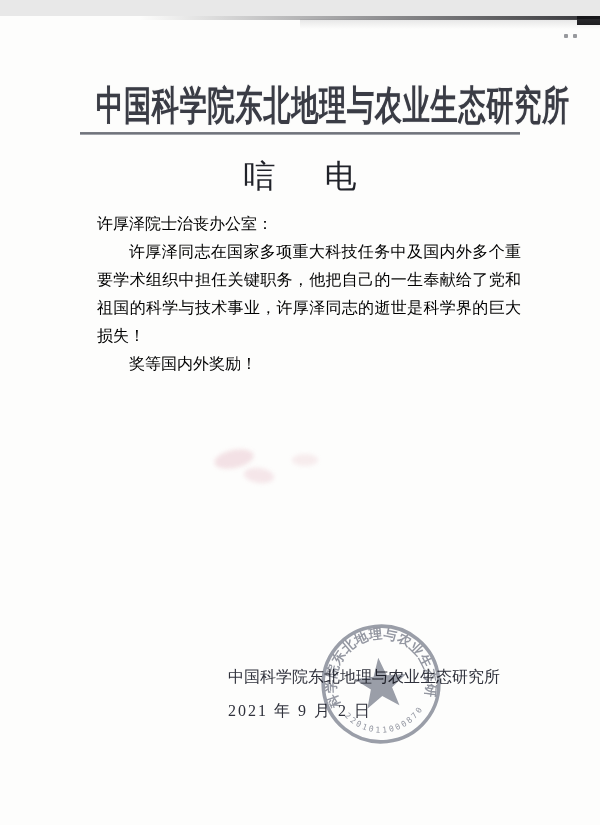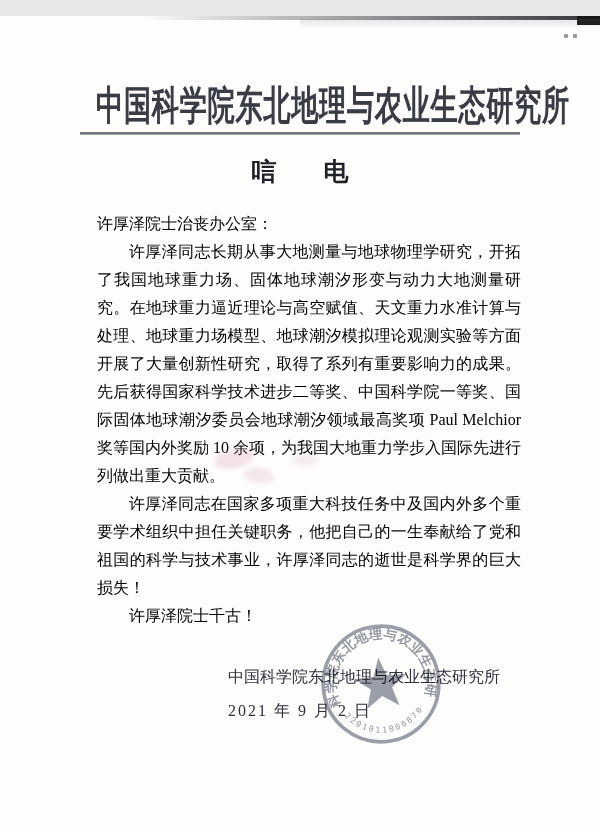--- a/index.html
+++ b/index.html
@@ -39,21 +39,21 @@
   .rule{
     position:absolute;left:80px;top:116px;width:440px;height:3px;
     background:linear-gradient(to bottom,#9a9da4 0,#585b63 1px,#babdc2 3px);
   }
 
   
   .doc-title{
     position:absolute;top:139px;left:0;width:600px;
     text-align:center;
     font-family:"Liberation Sans","DejaVu Sans",sans-serif;
-    font-size:25px;font-weight:bold;color:#202229;
+    font-size:32px;font-weight:normal;color:#202229;
     letter-spacing:20px;text-indent:20px;
   }
 
   
   .body-text{
     position:absolute;left:97px;top:194px;width:424px;
     font-size:16px;line-height:28px;color:#000000;
     text-align:justify;
   }
   .body-text .salutation{margin:0;text-indent:0;}
@@ -91,23 +91,22 @@
   <div class="speck s1"></div>
   <div class="speck s2"></div>
 
   <div class="letterhead">中国科学院东北地理与农业生态研究所</div>
   <div class="rule"></div>
 
   <div class="doc-title">唁 电</div>
 
   <div class="body-text">
     <div class="salutation">许厚泽院士治丧办公室：</div>
-    <p>许厚泽同志长期从事大地测量与地球物理学研究，开拓了我国地球重力场、固体地球潮汐形变与动力大地测量研究。在地球重力逼近理论与高空赋值、天文重力水准计算与处理、地球重力场模型、地球潮汐模拟理论观测实验等方面开展了大量创新性研究，取得了系列有重要影响力的成果。先后获得国家科学技术进步二等奖、中国科学院一等奖、国际固体地球潮汐委员会地球潮汐领域最高奖项 Paul Melchior 奖等国内外奖励 10 余项，为我国大地重力学步入国际先进行列做出重大贡献。</p>
     <p>许厚泽同志在国家多项重大科技任务中及国内外多个重要学术组织中担任关键职务，他把自己的一生奉献给了党和祖国的科学与技术事业，许厚泽同志的逝世是科学界的巨大损失！</p>
-    <p>许厚泽院士千古！</p>
+    <p>奖等国内外奖励！</p>
   </div>
 
   <div class="bleed b1"></div>
   <div class="bleed b2"></div>
   <div class="bleed b3"></div>
 
   <div class="closing">
     <div class="sig">中国科学院东北地理与农业生态研究所</div>
     <div class="date">2021 年 9 月 2 日</div>
   </div>

